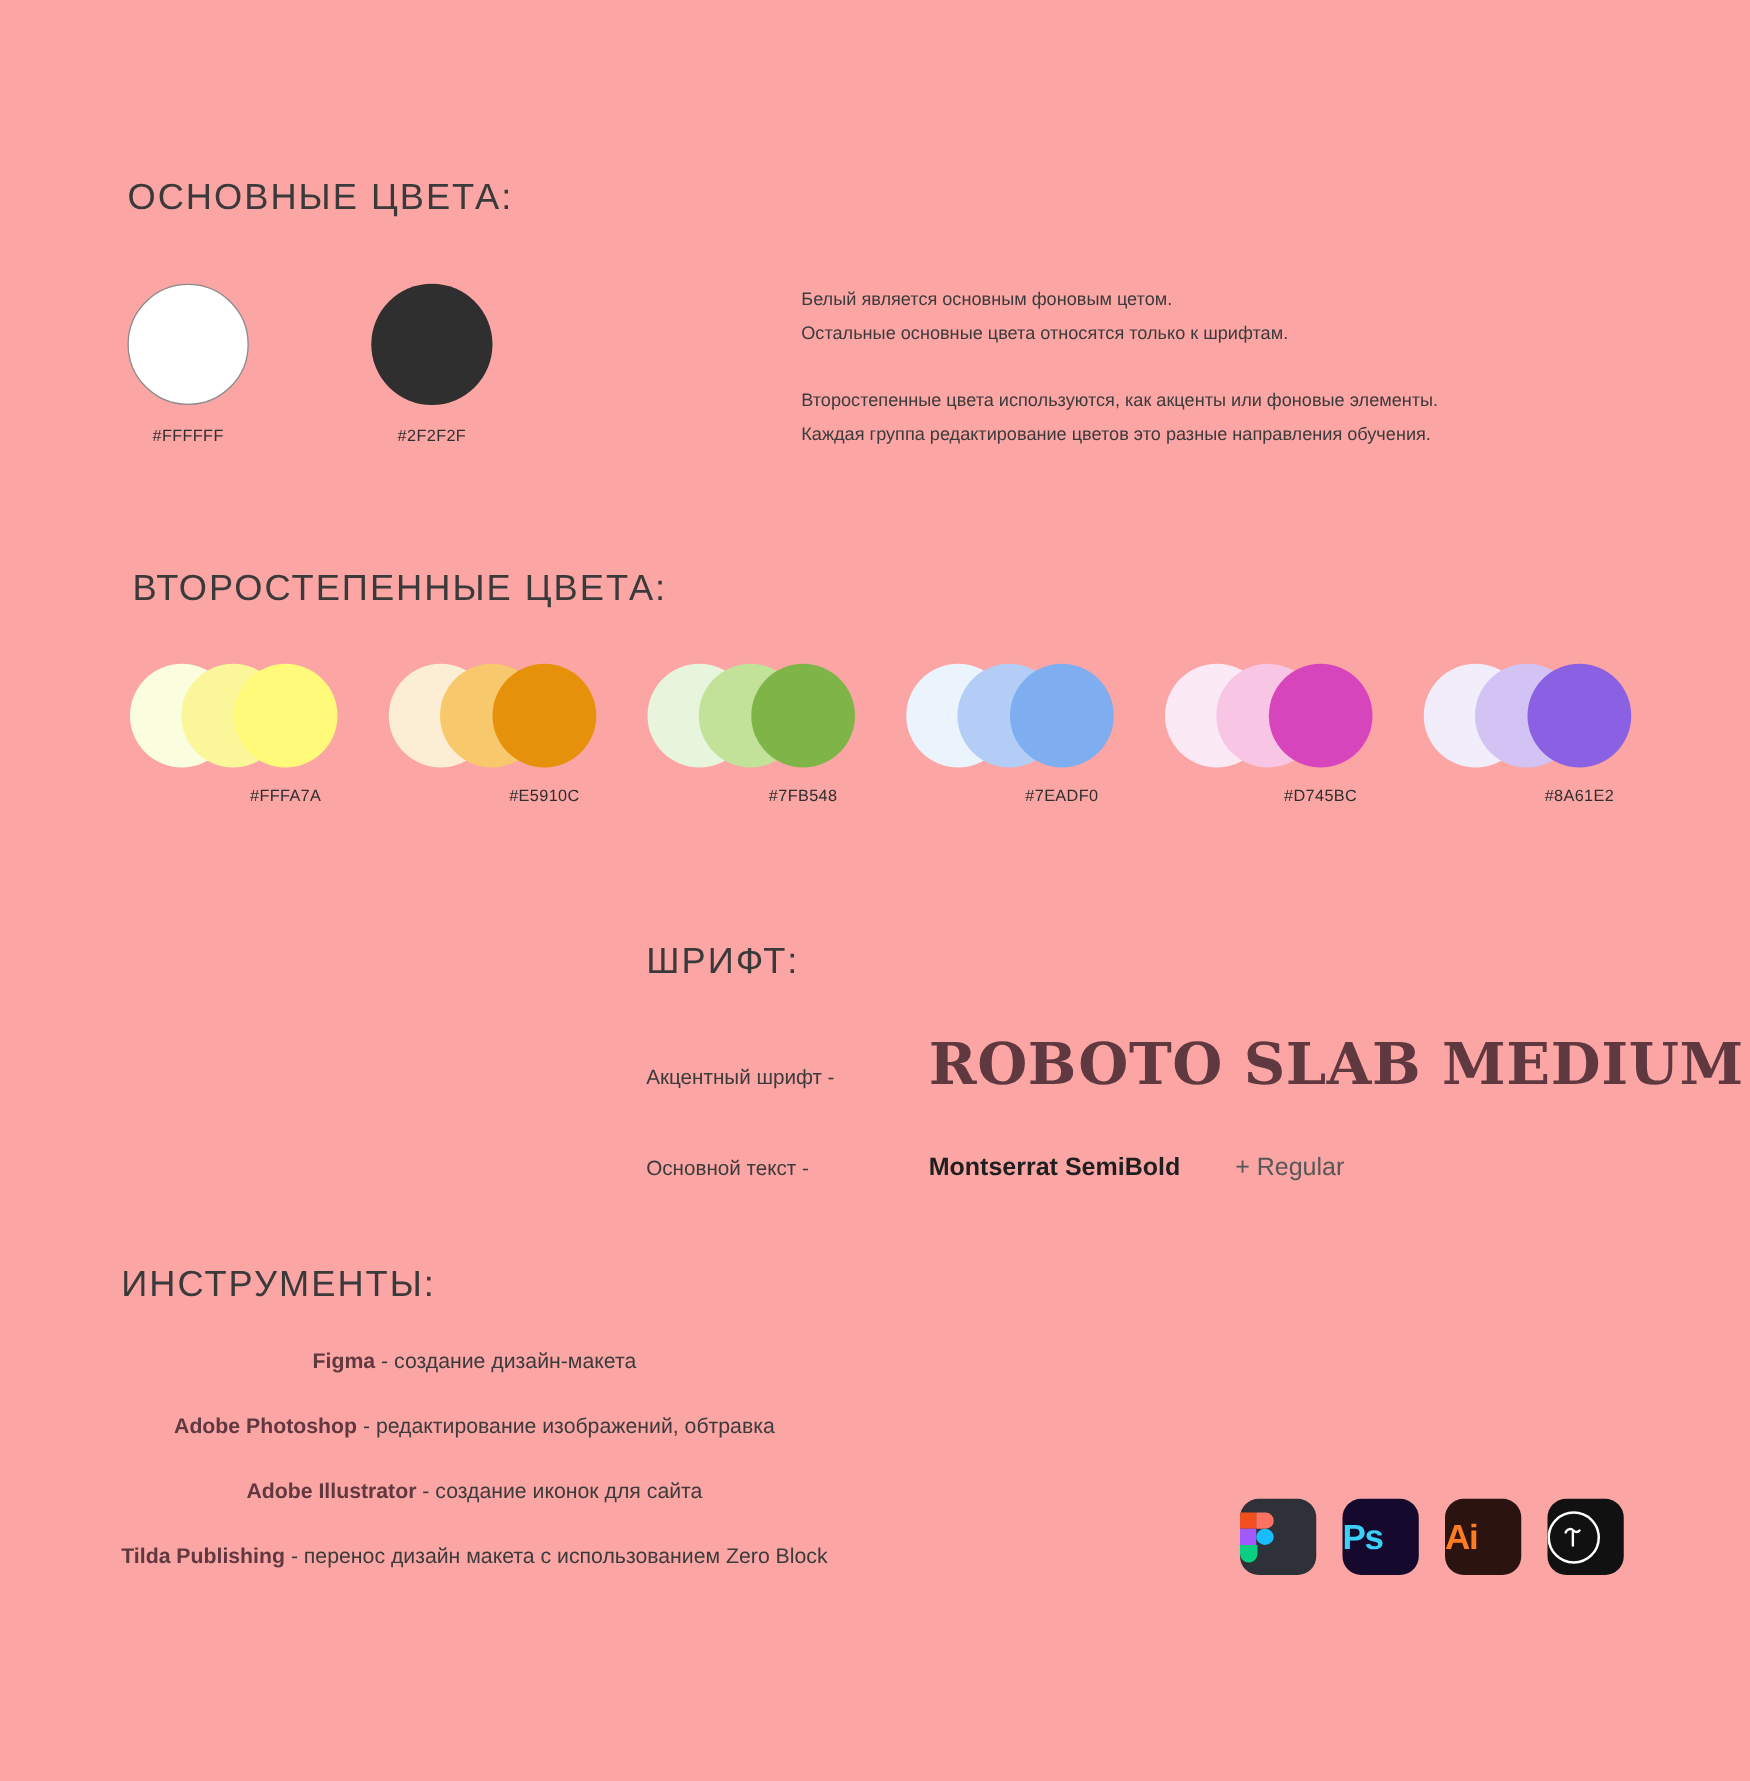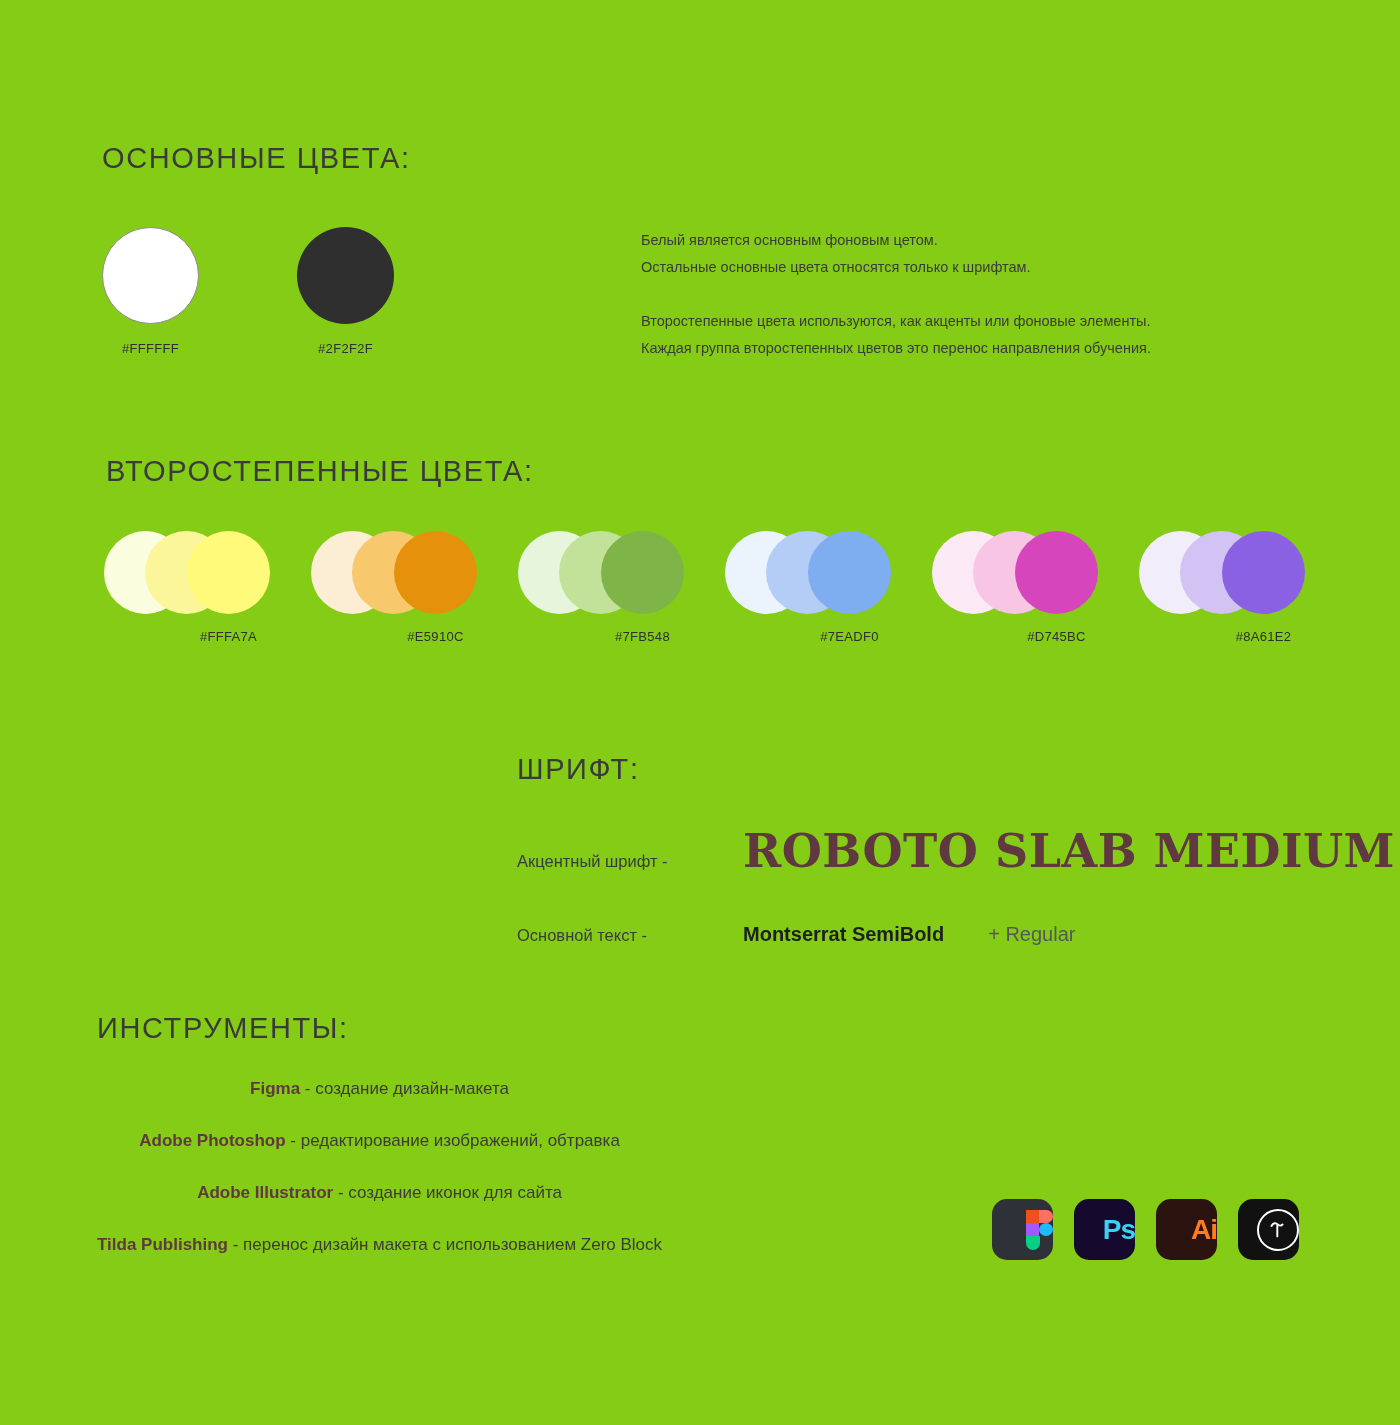--- a/index.html
+++ b/index.html
@@ -10,21 +10,21 @@
     height: 1425px;
     background: #ffffff;
     font-family: "Liberation Sans", sans-serif;
     -webkit-font-smoothing: antialiased;
   }
 
   .page {
     position: relative;
     width: 1400px;
     height: 1425px;
-    background: #84cc16;
+    background: #fca5a5;
     overflow: hidden;
   }
 
   
   .section-heading {
     position: absolute;
     font-family: "Liberation Sans", sans-serif;
     font-weight: 300;
     font-size: 29px;
     letter-spacing: 1.6px;
@@ -180,21 +180,21 @@
     gap: 21px;
   }
   .app-icon {
     width: 61px;
     height: 61px;
     border-radius: 15px;
     position: relative;
     overflow: hidden;
     display: flex;
     align-items: center;
-    justify-content: flex-end;
+    justify-content: flex-start;
   }
   .app-icon.figma { background: #2e3138; }
   .app-icon.ps    { background: #15092e; }
   .app-icon.ai    { background: #2b1410; }
   .app-icon.tilda { background: #111111; }
 
   .app-icon .glyph {
     font-family: "Liberation Sans", sans-serif;
     font-weight: 700;
     font-size: 28px;
@@ -246,21 +246,21 @@
       <div class="swatch-label">#2F2F2F</div>
     </div>
 
   </div>
 
   <div class="primary-note">
     <div>Белый является основным фоновым цетом.</div>
     <div>Остальные основные цвета относятся только к шрифтам.</div>
     <span class="gap"></span>
     <div>Второстепенные цвета используются, как акценты или фоновые элементы.</div>
-    <div>Каждая группа второстепенных цветов это перенос направления обучения.</div>
+    <div>Каждая группа редактирование цветов это разные направления обучения.</div>
   </div>
 
   <h2 class="section-heading" style="left:106px; top:455px;">ВТОРОСТЕПЕННЫЕ ЦВЕТА:</h2>
 
   <div class="secondary-row">
 
     <div class="secondary-item">
       <div class="tri-circles">
         <span class="c1" style="background:#FBFDDF;"></span>
         <span class="c2" style="background:#FCF69B;"></span>

